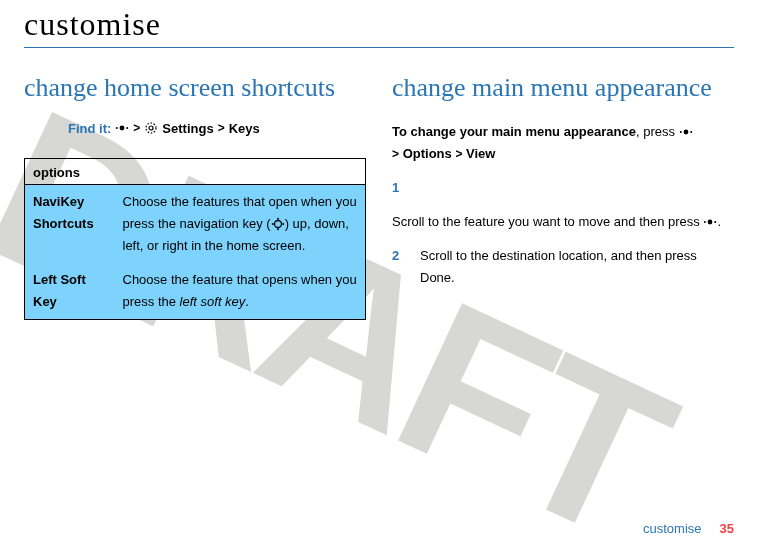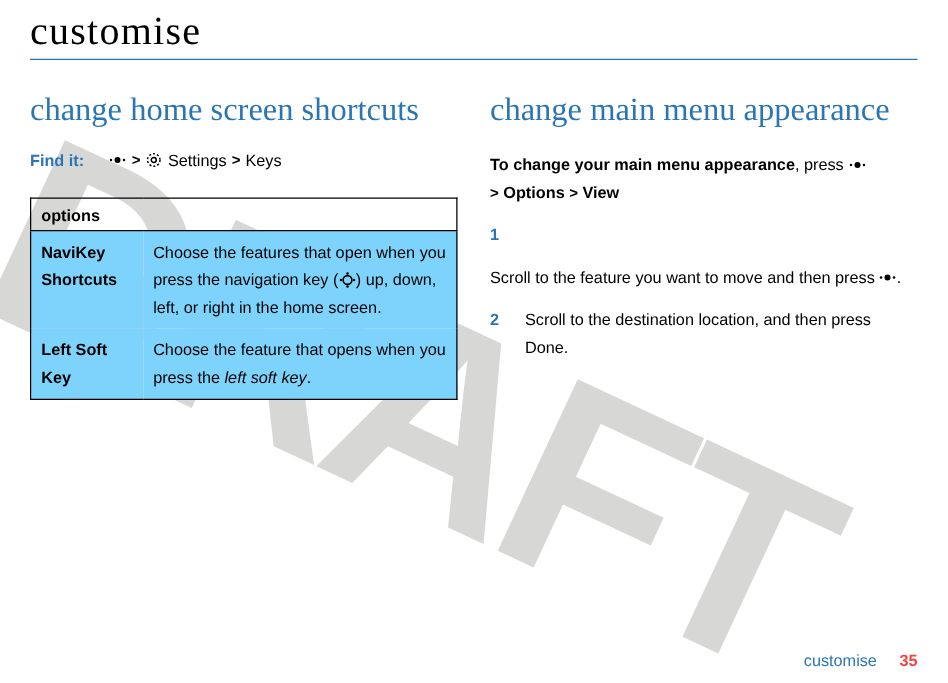--- a/index.html
+++ b/index.html
@@ -4,24 +4,24 @@
 <style>
   * { box-sizing: border-box; margin: 0; padding: 0; }
   body { width: 758px; height: 546px; font-family: Arial, Helvetica, sans-serif; background: #fff; position: relative; color: #000; }
   .watermark { position: absolute; top: 60px; left: 60px; font-size: 220px; font-weight: 700; color: #d7d7d6; transform: rotate(25deg); transform-origin: top left; letter-spacing: -8px; z-index: 0; pointer-events: none; }
   .content { position: relative; z-index: 1; padding: 6px 24px 0 24px; }
   .page-title { font-family: Georgia, "Times New Roman", serif; font-size: 32px; font-weight: 400; letter-spacing: 1px; color: #000; padding-bottom: 2px; }
   .rule { border: none; border-top: 1px solid #2a76b4; margin-top: 2px; }
   .columns { display: flex; gap: 26px; margin-top: 26px; }
   .col { flex: 1 1 50%; }
   .section-title { font-family: Liberation Serif, serif; font-size: 26px; line-height: 1.1; font-weight: 400; color: #2a76b4; margin-bottom: 18px; }
-  .findit { font-size: 13px; font-weight: 700; color: #2a76b4; margin-bottom: 22px; display: flex; align-items: center; gap: 20px; flex-wrap: wrap; }
+  .findit { font-size: 13px; font-weight: 700; color: #2a76b4; margin-bottom: 22px; display: flex; align-items: center; gap: 4px; flex-wrap: wrap; margin-left: 44px; }
   .findit .path { color: #000; display: inline-flex; align-items: center; gap: 4px; }
   .gt { color:#000; font-weight:700; font-size:12px; }
-  .menu-label { font-weight: 400; }
+  .menu-label { font-weight: 700; }
   .table { width: 100%; border: 1px solid #000; font-size: 13px; border-collapse: collapse; }
   .table th { text-align: left; padding: 6px 8px 4px 8px; border-bottom: 1px solid #000; font-weight: 700; }
   .table td { vertical-align: top; padding: 6px 8px 6px 8px; line-height: 1.7; }
   .table td.opt { font-weight: 700; width: 90px; }
   .table tr.alt td { background: #7dd3fc; }
   .body-text { font-size: 13px; line-height: 1.7; margin-bottom: 12px; }
   .body-text .b { font-weight: 700; }
   .steps { font-size: 13px; line-height: 1.7; margin-bottom: 12px; }
   .step { display: flex; gap: 16px; margin-bottom: 10px; }
   .step .num { color: #2a76b4; font-weight: 700; width: 12px; flex: 0 0 12px; }

